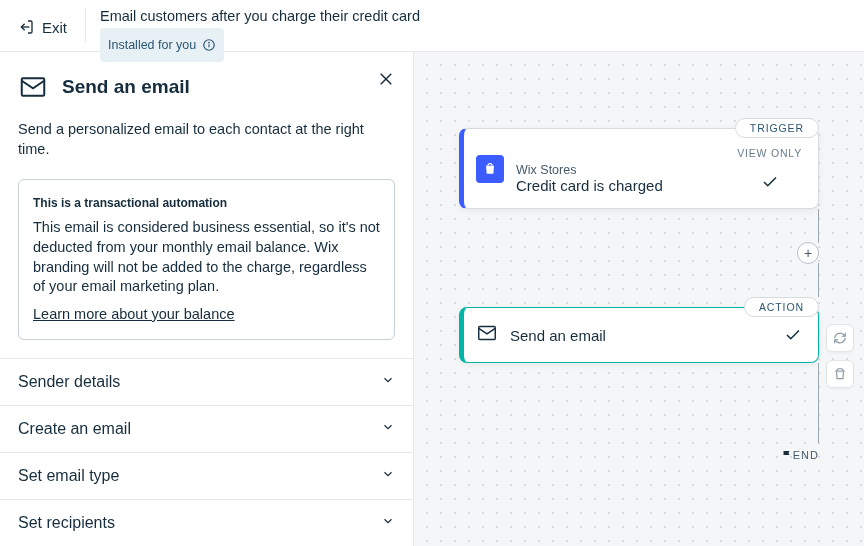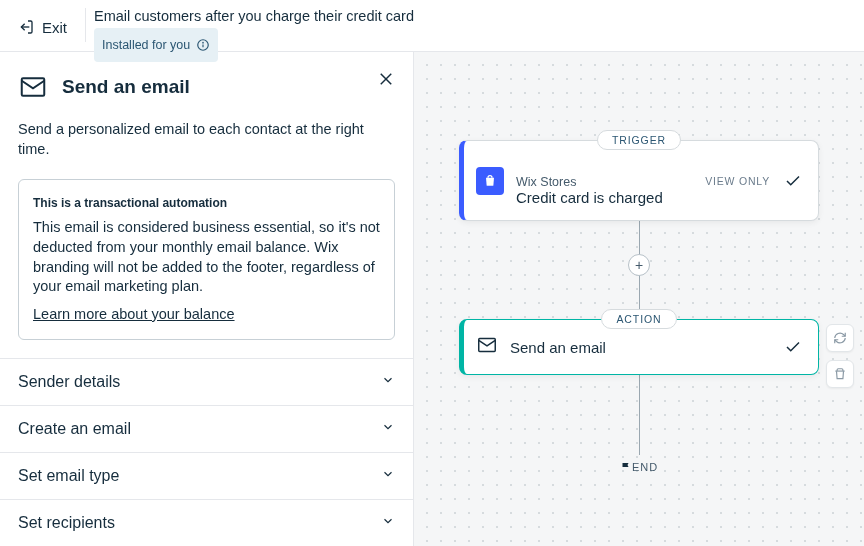--- a/index.html
+++ b/index.html
@@ -11,21 +11,21 @@
     height: 546px;
     overflow: hidden;
   }
 
   
   .topbar {
     display: flex;
     align-items: flex-start;
     padding: 8px 12px 8px 18px;
     border-bottom: 1px solid #e5e7eb;
-    gap: 8px;
+    gap: 14px;
     height: 52px;
   }
   .exit {
     display: flex;
     align-items: center;
     gap: 8px;
     cursor: pointer;
     padding-top: 4px;
     padding-right: 18px;
     border-right: 1px solid #e5e7eb;
@@ -104,25 +104,25 @@
     position: relative;
     background: #f5f6f7;
     background-image: radial-gradient(#d6dbde 1px, transparent 1px);
     background-size: 14px 14px;
     background-position: 6px 6px;
   }
   .flow {
     position: absolute;
     left: 50%;
     transform: translateX(-50%);
-    top: 78px;
+    top: 66px;
     width: 360px;
     display: flex;
     flex-direction: column;
-    align-items: center;
+    align-items: flex-end;
   }
   .pill-label {
     background: #fff;
     border: 1px solid #d6dbde;
     border-radius: 999px;
     padding: 3px 14px;
     font-size: 10.5px;
     letter-spacing: 0.9px;
     color: #2b5672;
     z-index: 2;
@@ -145,21 +145,21 @@
   .node.trigger { border-left-color: #3b5cff; }
   .node.action  { border-left-color: #00b5a5; border-color:#00b5a5; border-left-width:5px; }
   .node .icon-box {
     width: 28px; height: 28px; border-radius: 4px;
     display: flex; align-items: center; justify-content: center;
   }
   .node .icon-box.store { background: #3b5cff; }
   .node .content { flex: 1; }
   .node .overline { font-size: 12.5px; color: #445a6b; margin-top: 20px; }
   .node .label { font-size: 15px; color: #162d3d; font-weight: 500; }
-  .node .right { display: flex; align-items: center; gap: 14px; }
+  .node .right { display: flex; align-items: center; gap: 14px; flex-direction: column; }
   .view-only { font-size: 10.5px; letter-spacing: 0.8px; color: #6b7c8c; }
   .check svg { display:block; }
   .plus {
     width: 22px; height: 22px; border-radius: 999px;
     border: 1px solid #b7c1c8;
     background: #fff;
     display: flex; align-items: center; justify-content: center;
     font-size: 14px; color: #445a6b;
     margin: -1px 0;
     z-index: 2;
@@ -229,21 +229,21 @@
             <rect x="3" y="5" width="18" height="14" rx="1"></rect>
             <path d="M3 7l9 6 9-6"></path>
           </svg>
         <h2>Send an email</h2>
       </div>
       <div class="desc">Send a personalized email to each contact at the right time.</div>
     </div>
 
     <div class="info-card">
       <div class="info-title">This is a transactional automation</div>
-      <div class="info-body">This email is considered business essential, so it's not deducted from your monthly email balance. Wix branding will not be added to the footer, regardless of your email marketing plan.</div>
+      <div class="info-body">This email is considered business essential, so it's not deducted from your monthly email balance. Wix branding will not be added to the charge, regardless of your email marketing plan.</div>
       <a>Learn more about your balance</a>
     </div>
 
     <div class="accordion">
       <div class="acc-item">
         <span>Sender details</span>
         <svg width="14" height="14" viewBox="0 0 24 24" fill="none" stroke="#162d3d" stroke-width="2">
             <polyline points="6 9 12 15 18 9"></polyline>
           </svg>
       </div>

